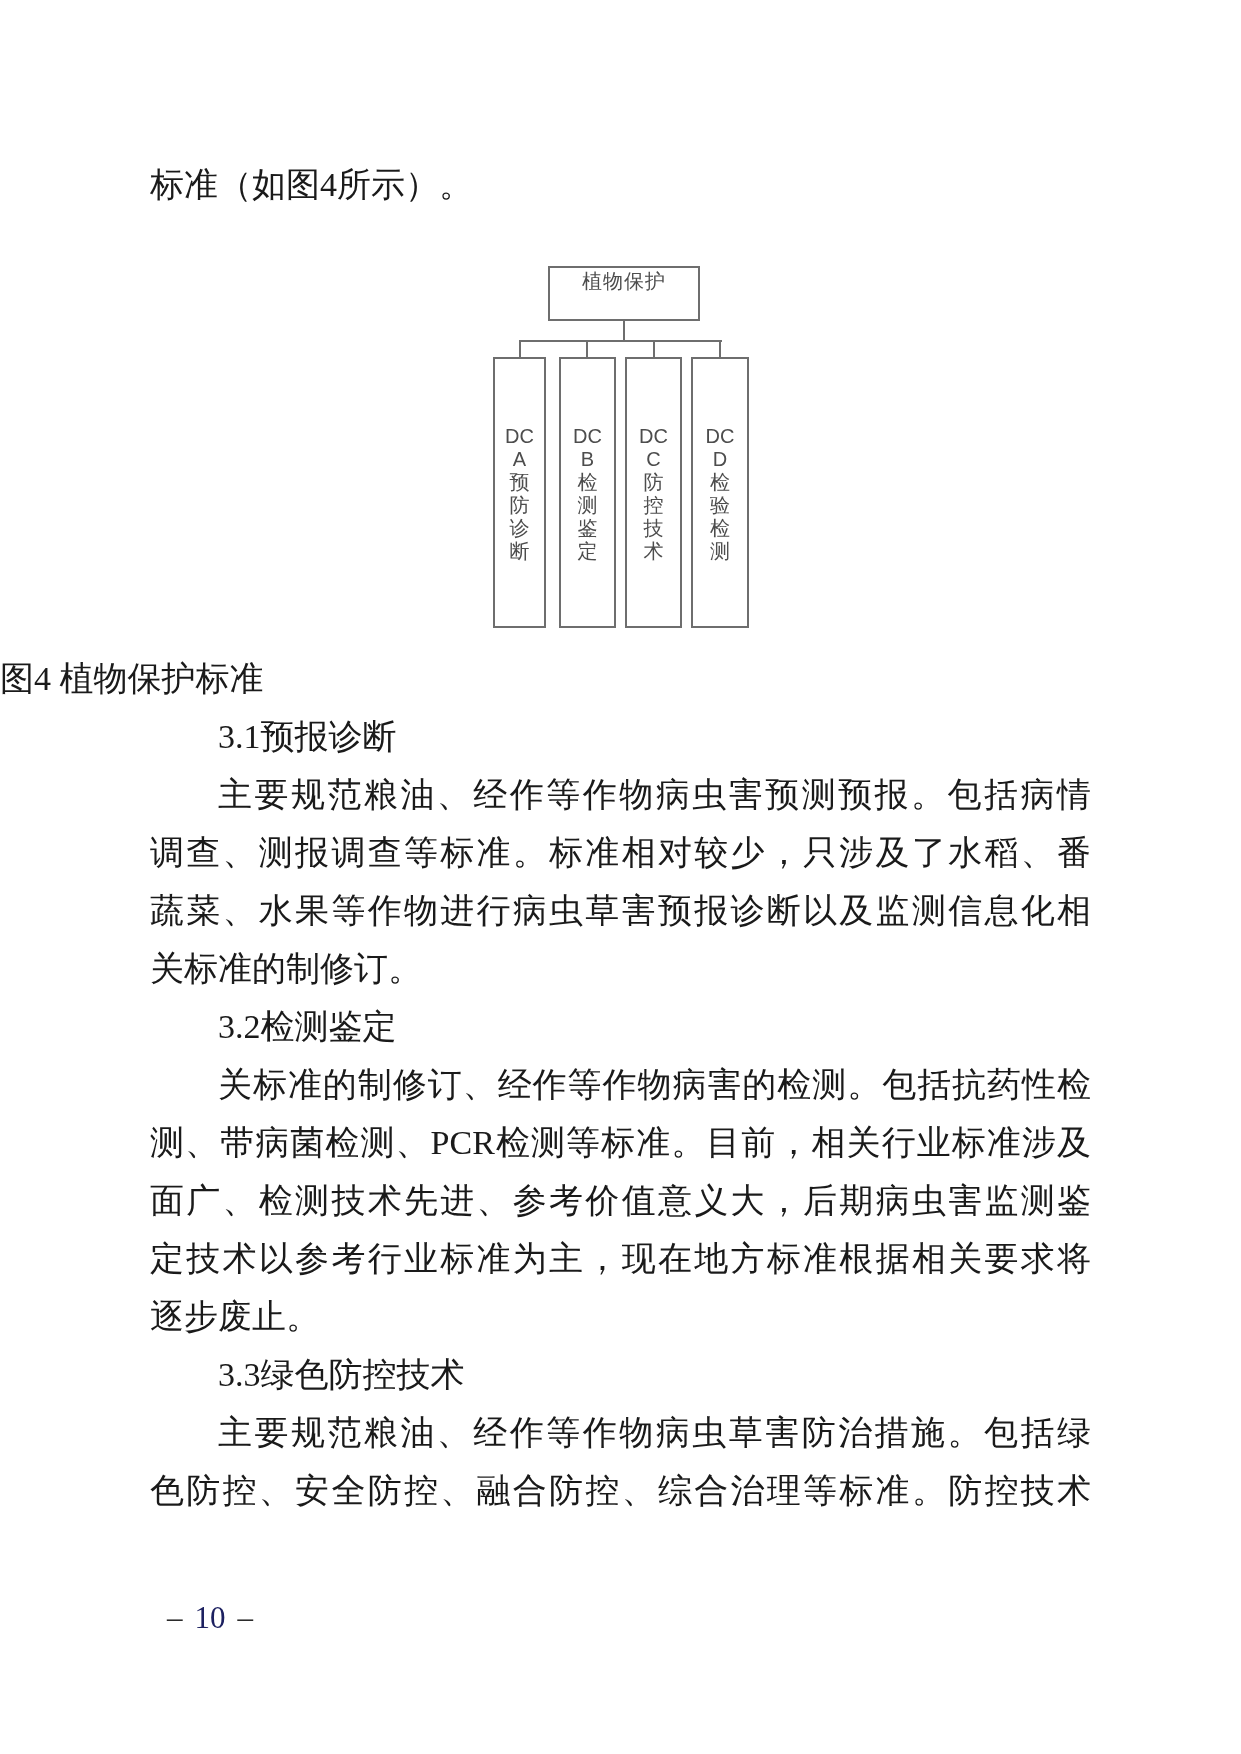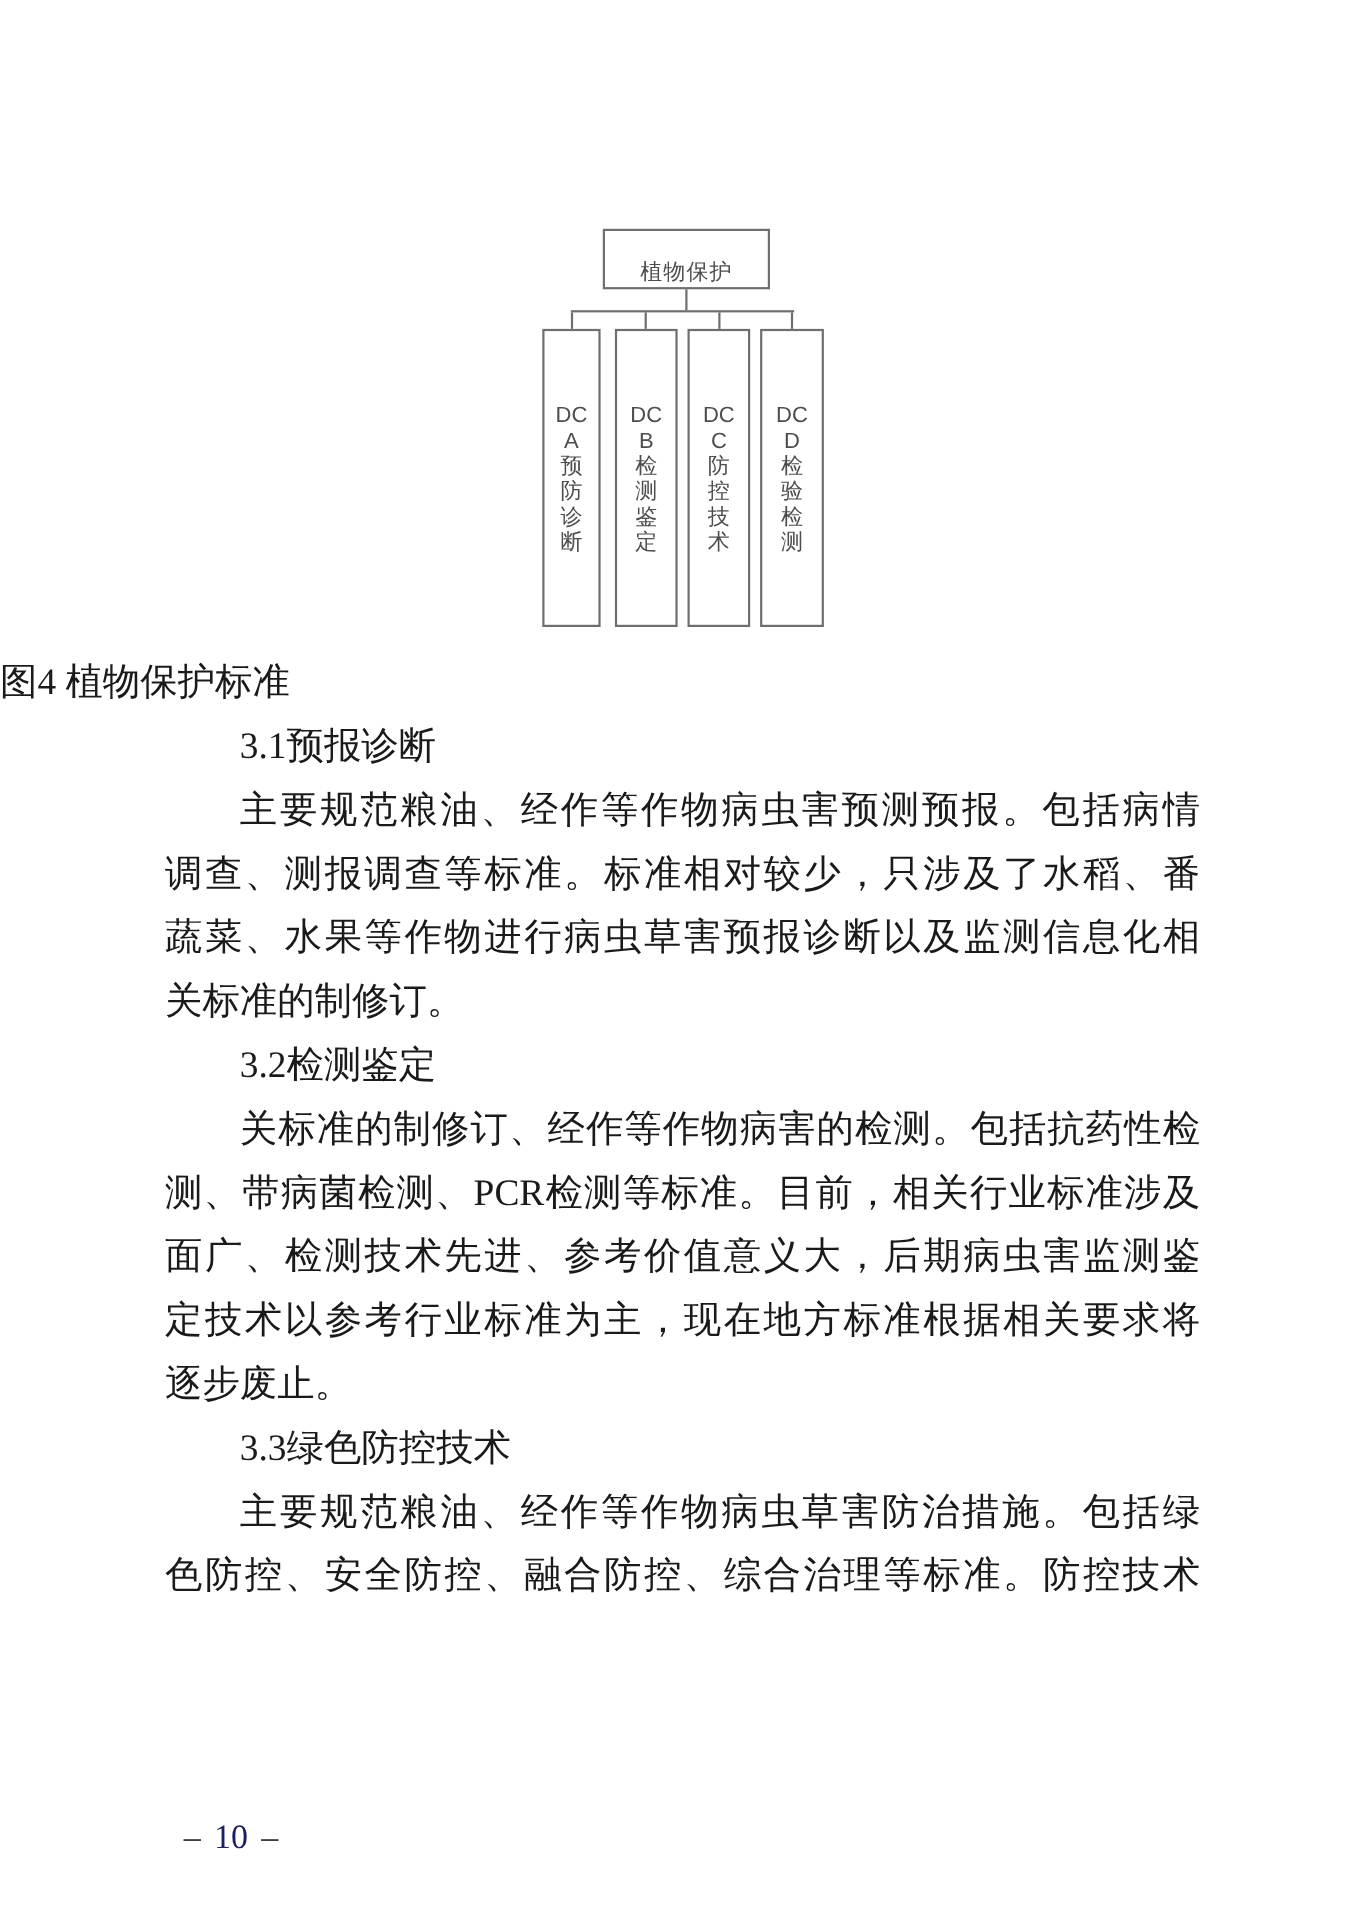--- a/index.html
+++ b/index.html
@@ -38,21 +38,21 @@
     font-family: "Liberation Sans", "DejaVu Sans", sans-serif;
     color: #4d4d4d;
   }
   .fig-line { position: absolute; background: #6e6e6e; }
   .root-box {
     position: absolute;
     left: 548px; top: 0;
     width: 152px; height: 55px;
     box-sizing: border-box;
     border: 2px solid #6e6e6e;
-    display: flex; align-items: flex-end; justify-content: center;
+    display: flex; align-items: flex-start; justify-content: center;
     font-size: 20px;
     letter-spacing: 1px;
   }
   .stub   { left: 623px; top: 55px; width: 2px; height: 19px; }
   .h-bar  { left: 519px; top: 74px; width: 203px; height: 2px; }
   .drop   { top: 76px; width: 2px; height: 15px; }
   .drop-1 { left: 519px; }
   .drop-2 { left: 586px; }
   .drop-3 { left: 653px; }
   .drop-4 { left: 719px; }
@@ -80,33 +80,36 @@
     text-align: left;
     font-size: 34px;
     line-height: 58px;
     margin-top: 34px;
   }
 
   
   .page-num {
     position: absolute;
     left: 167px;
-    top: 1652px;
+    top: 1600px;
     font-size: 31px;
     line-height: 36px;
     color: #2b2b2b;
   }
   .page-num .dash { color: #2b2b2b; }
   .page-num .num  { color: #1c2060; margin: 0 12px; }
 </style>
 </head>
 <body>
 
 <div class="page">
 
+  <div class="content">
+    <div class="line last">标准（如图4所示）。</div>
+  </div>
 
   <div class="figure">
     <div class="root-box">
       <span>植物保护</span>
     </div>
     <div class="fig-line stub"></div>
     <div class="fig-line h-bar"></div>
     <div class="fig-line drop drop-1"></div>
     <div class="fig-line drop drop-2"></div>
     <div class="fig-line drop drop-3"></div>

